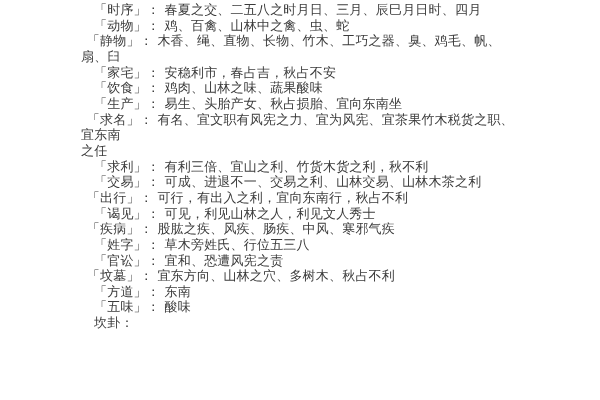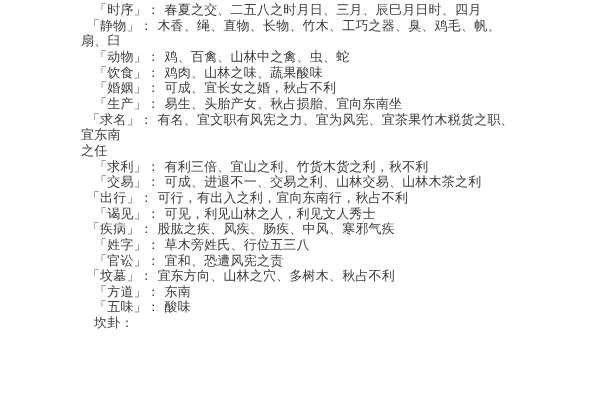--- a/index.html
+++ b/index.html
@@ -40,29 +40,29 @@
     text-indent: 1em;
   }
 </style>
 </head>
 <body>
 
 <div class="page">
 
   <div class="line"><span class="lbl">「时序」：</span><span>春夏之交、二五八之时月日、三月、辰巳月日时、四月</span></div>
 
+  <div class="line"><span class="lbl">「动物」：</span><span>鸡、百禽、山林中之禽、虫、蛇</span></div>
+
   <div class="line flush"><span class="lbl">「静物」：</span><span>木香、绳、直物、长物、竹木、工巧之器、臭、鸡毛、帆、扇、臼</span></div>
 
-  <div class="line"><span class="lbl">「动物」：</span><span>鸡、百禽、山林中之禽、虫、蛇</span></div>
 
-
+  <div class="line"><span class="lbl">「家宅」：</span><span>安稳利市，春占吉，秋占不安</span></div>
 
   <div class="line"><span class="lbl">「饮食」：</span><span>鸡肉、山林之味、蔬果酸味</span></div>
 
-  <div class="line"><span class="lbl">「婚姻」：</span><span>可成、宜长女之婚，秋占不利</span></div>
 
   <div class="line"><span class="lbl">「生产」：</span><span>易生、头胎产女、秋占损胎、宜向东南坐</span></div>
 
   <div class="line flush"><span class="lbl">「求名」：</span><span>有名、宜文职有风宪之力、宜为风宪、宜茶果竹木税货之职、宜东南</span><span class="wrapline">之任</span></div>
 
   <div class="line"><span class="lbl">「求利」：</span><span>有利三倍、宜山之利、竹货木货之利，秋不利</span></div>
 
   <div class="line"><span class="lbl">「交易」：</span><span>可成、进退不一、交易之利、山林交易、山林木茶之利</span></div>
 
 

